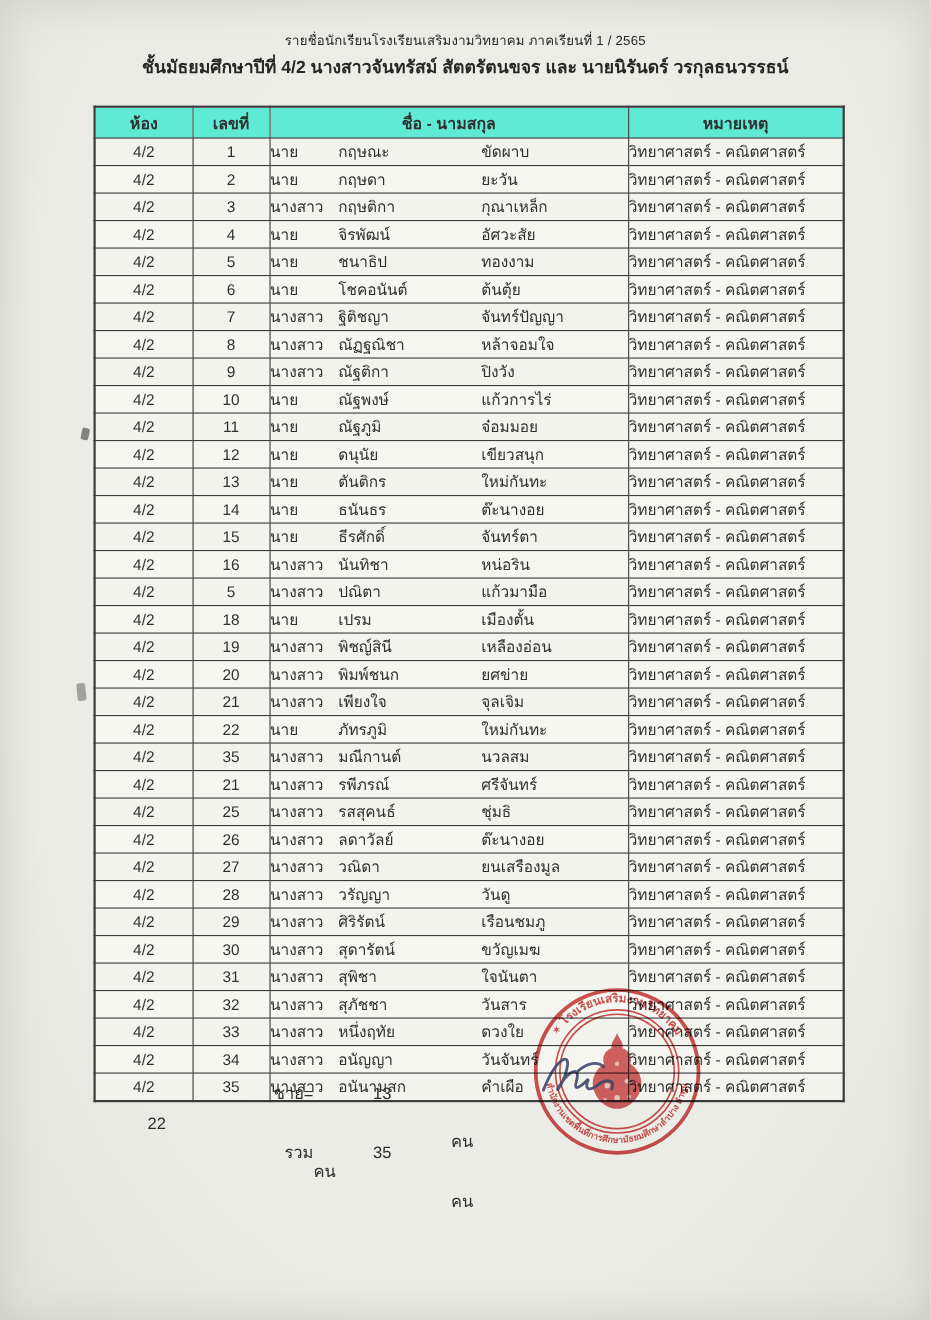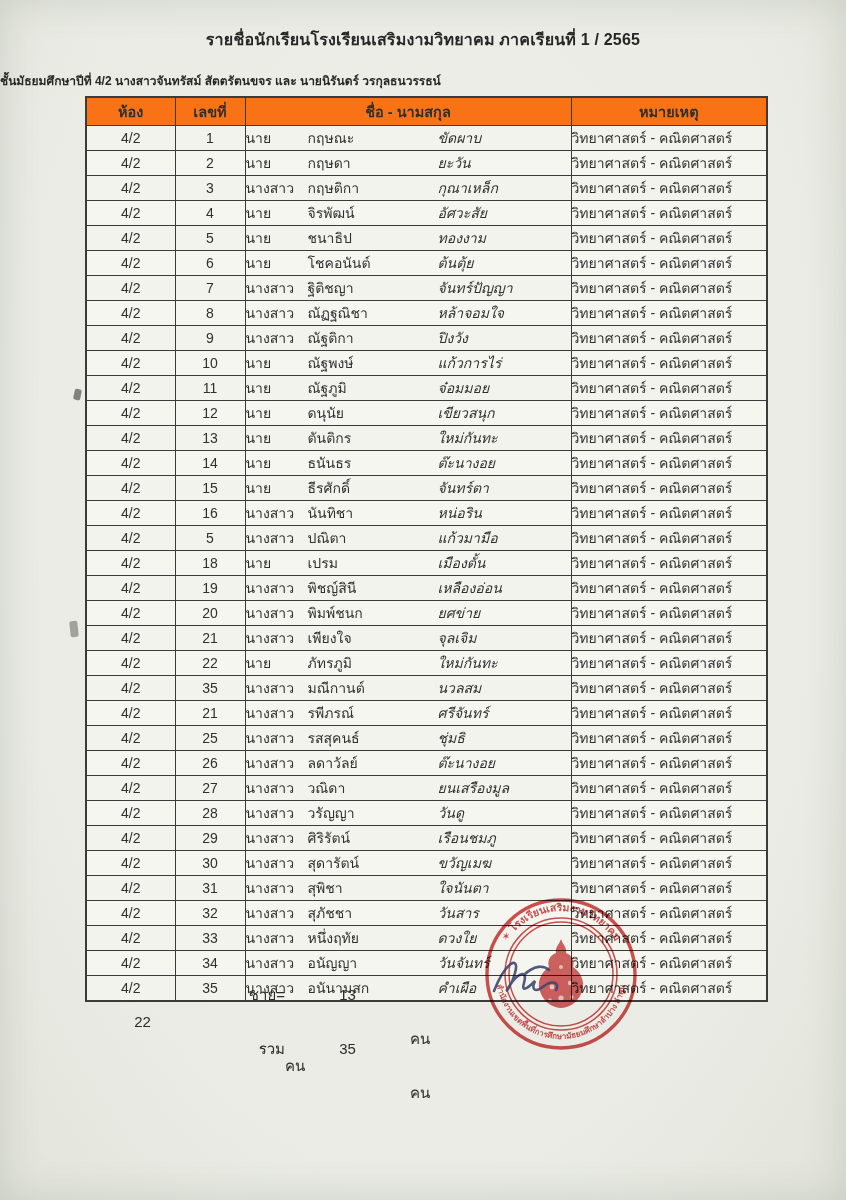--- a/index.html
+++ b/index.html
@@ -21,54 +21,54 @@
     width:846px;height:1200px;
     margin:0 auto;
     background:
       radial-gradient(ellipse at 50% 40%, #eef0e9 0%, var(--paper) 70%, #e2e4dc 100%);
     color:var(--ink);
     overflow:hidden;
     box-shadow:inset 0 0 40px rgba(90,95,85,.18);
   }
   .doc-title{
     position:absolute;top:27px;left:0;width:100%;
-    text-align:center;font-size:16px;font-weight:bold;
+    text-align:center;font-size:12px;font-weight:normal;
     letter-spacing:.2px;color:#262626;
   }
   .doc-subtitle{
-    position:absolute;top:71px;left:0;width:100%;
-    text-align:left;font-size:12px;font-weight:bold;color:#262626;
+    position:absolute;top:48px;left:0;width:100%;
+    text-align:center;font-size:16px;font-weight:bold;color:#262626;
   }
   table.students{
     position:absolute;left:85px;top:96px;
     width:681px;border-collapse:collapse;table-layout:fixed;
     background:var(--cell);
     border:2px solid var(--line);
   }
   table.students col.c1{width:89px;}
   table.students col.c2{width:70px;}
   table.students col.c3{width:326px;}
   table.students col.c4{width:196px;}
   table.students th, table.students td{
     border:1px solid var(--line);
     font-size:14px;color:#303030;
     padding:0;overflow:hidden;white-space:nowrap;
   }
   table.students thead th{
     height:27px;font-weight:bold;text-align:center;font-size:14.5px;
-    background:#f97316;
+    background:#5eead4;
   }
   table.students tbody td{height:24px;}
   tbody tr:nth-child(odd) td{background:#f2f3ec;}
   tbody tr:nth-child(even) td{background:#f5f6f0;}
   td.c-room, td.c-no{text-align:center;}
   td.c-name{padding-left:5px;}
   td.c-name .t{display:inline-block;width:62px;}
   td.c-name .f{display:inline-block;width:130px;}
-  td.c-name .l{display:inline-block;font-style:italic;}
+  td.c-name .l{display:inline-block;}
   td.c-note{font-size:13.5px;}
   .summary{
     position:absolute;left:0;top:981px;width:480px;
     font-size:15px;color:#2c2c2c;
   }
   .summary .s-line{
     display:grid;grid-template-columns:285px 125px 60px;
     height:27px;line-height:27px;
   }
   .summary .s-label{text-align:right;}

